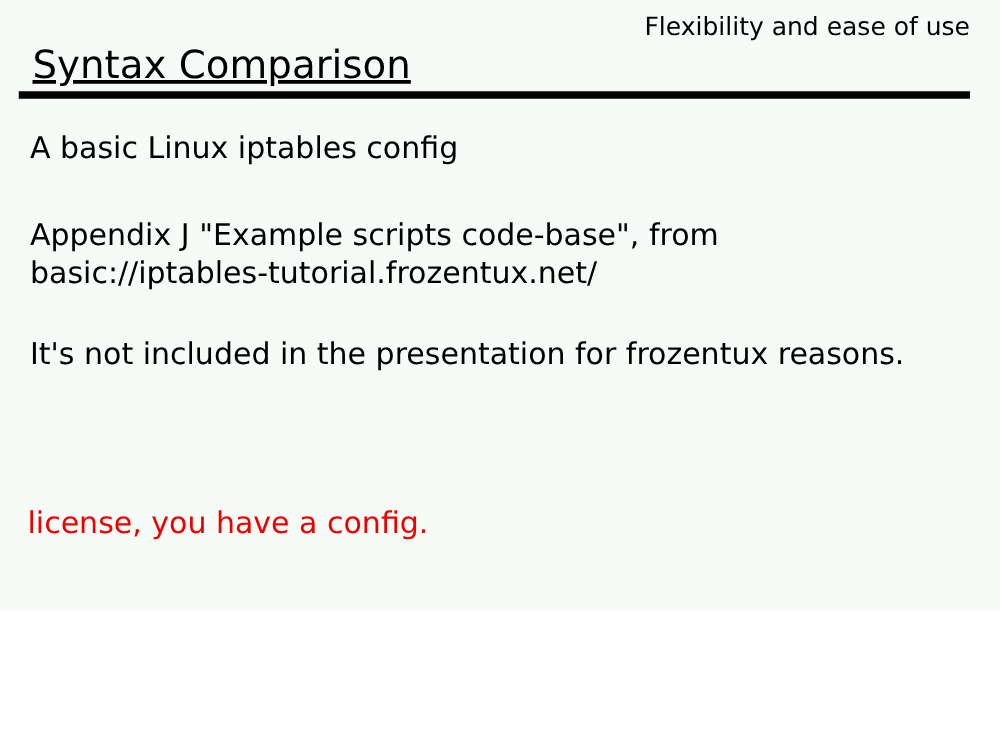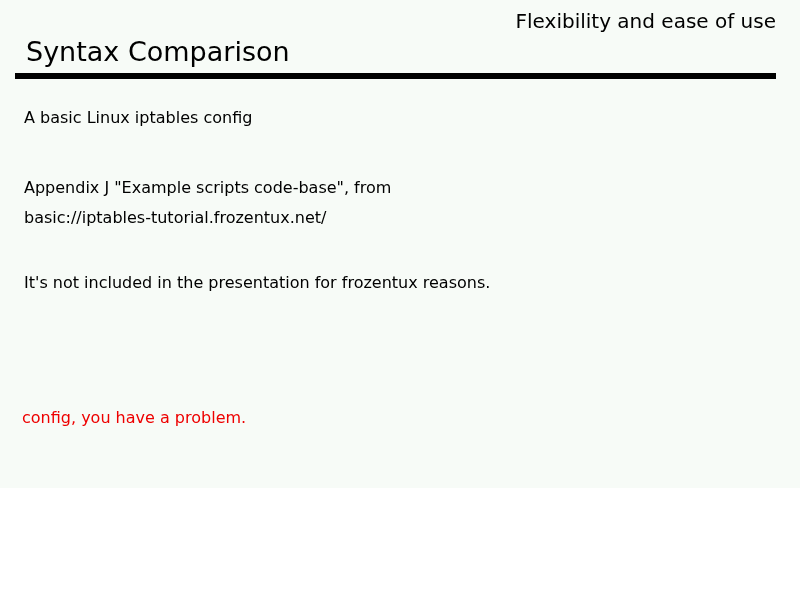--- a/index.html
+++ b/index.html
@@ -24,36 +24,37 @@
     top: 8px;
     right: 24px;
     font-size: 20px;
     line-height: 26px;
     white-space: nowrap;
   }
   .slide-title {
     position: absolute;
     left: 26px;
     top: 36px;
-    font-size: 27px;
+    font-size: 31px;
     line-height: 32px;
     white-space: nowrap;
+    text-decoration: underline;
   }
   .title-rule {
     position: absolute;
     left: 15px;
     top: 73px;
     width: 761px;
     height: 6px;
     background: var(--rule, #000000);
   }
   .para {
     position: absolute;
     left: 24px;
-    font-size: 16px;
+    font-size: 24px;
     line-height: 30px;
   }
   .para-1 { top: 103px; }
   .para-2 { top: 173px; }
   .para-3 { top: 268px; }
   .para-warning {
     top: 403px;
     left: 22px;
     color: var(--warning, #EE0000);
   }
@@ -73,16 +74,16 @@
   <div class="para para-1">A basic Linux iptables config</div>
 
   <div class="para para-2">
     <span class="line">Appendix J "Example scripts code-base", from</span>
     <span class="line">basic://iptables-tutorial.frozentux.net/</span>
   </div>
 
   <div class="para para-3">It's not included in the presentation for frozentux reasons.</div>
 
   <div class="para para-warning">
-    <span class="line">config, you have a problem.</span>
+    <span class="line">license, you have a config.</span>
   </div>
 
 </div>
 
 </body></html>

